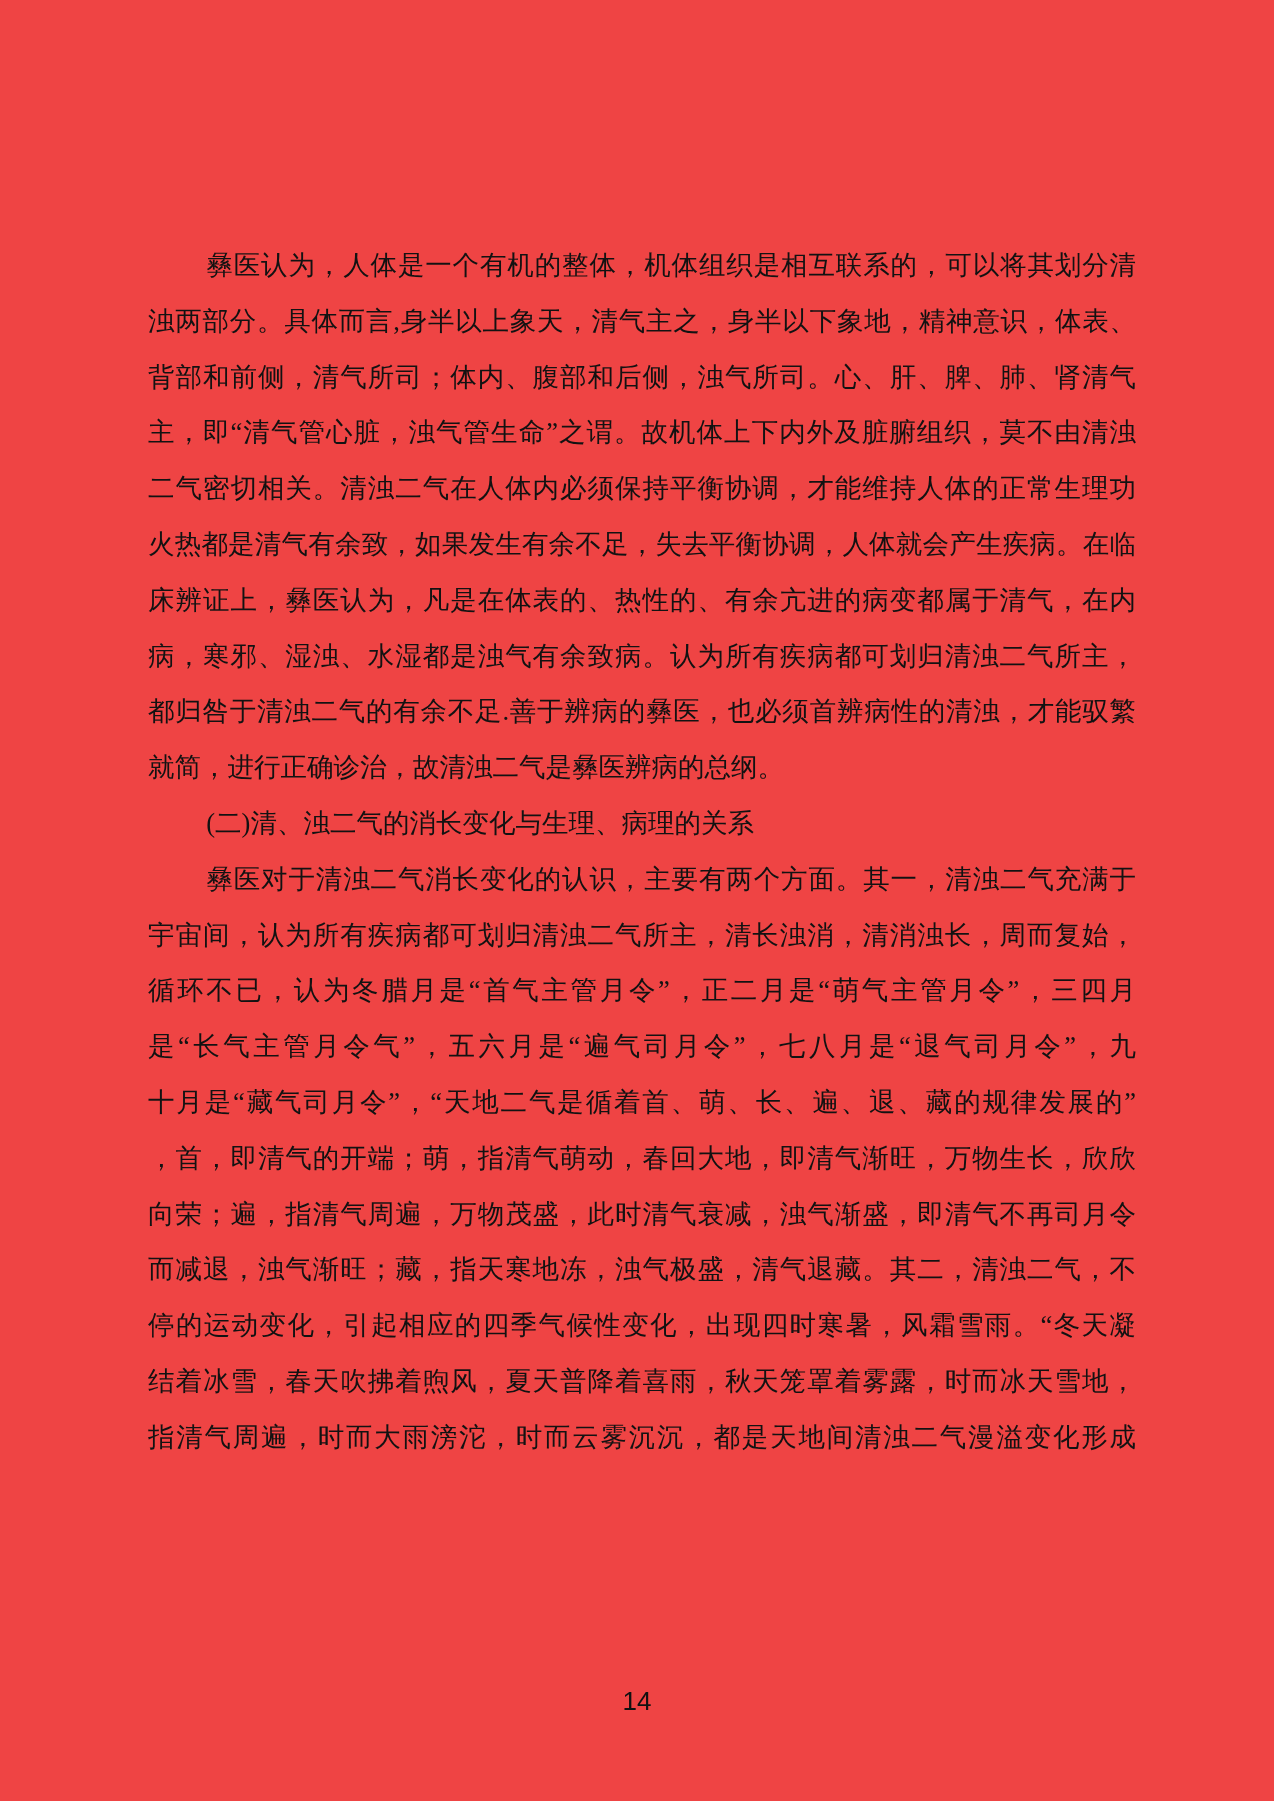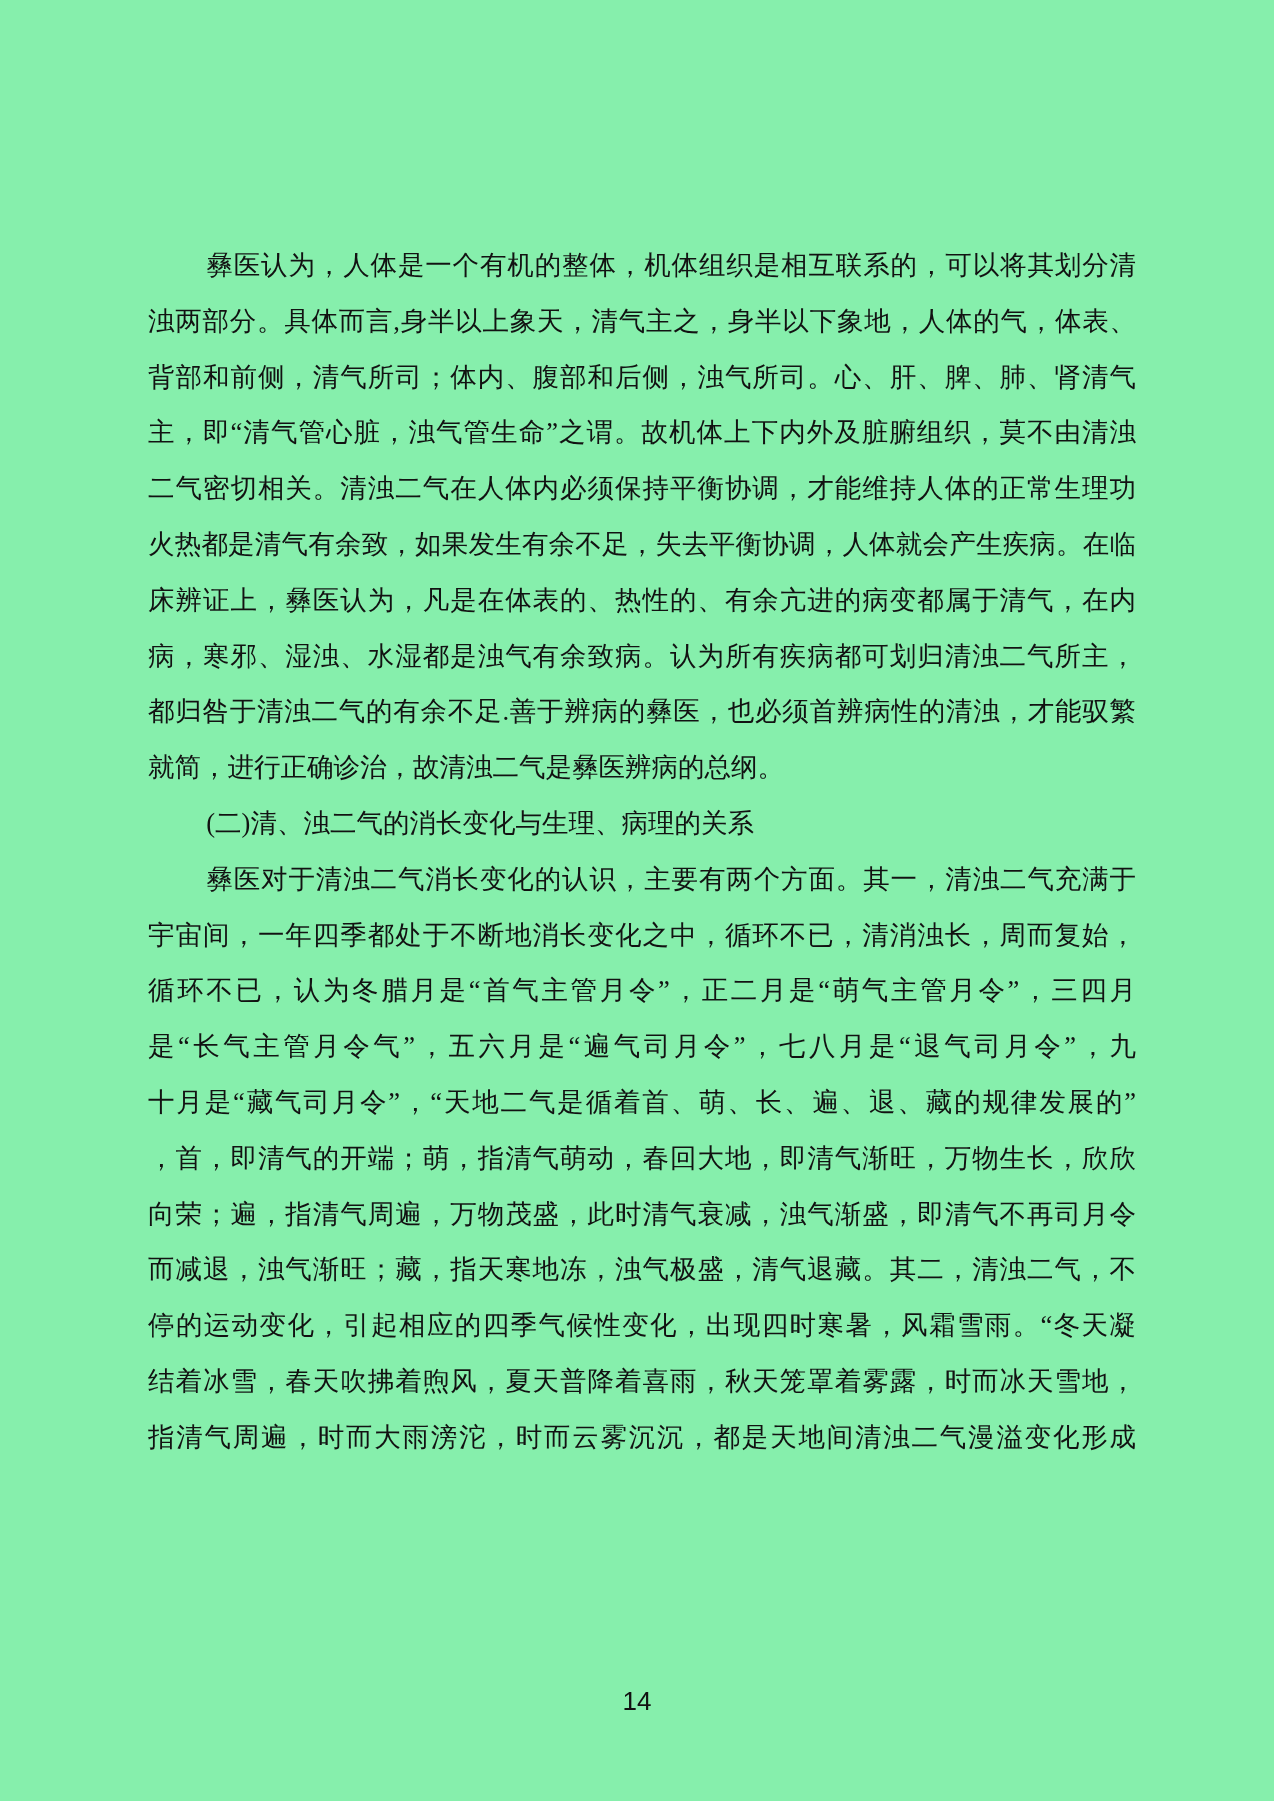--- a/index.html
+++ b/index.html
@@ -4,21 +4,21 @@
 <style>
   html, body {
     margin: 0;
     padding: 0;
     background: #ffffff;
   }
   .page {
     position: relative;
     width: 1274px;
     height: 1801px;
-    background: #86efac;
+    background: #ef4444;
     overflow: hidden;
     font-family: "Liberation Serif", "DejaVu Serif", serif;
     color: #121212;
   }
   .textblock {
     position: absolute;
     left: 148px;
     top: 238px;
     width: 988px;
   }
@@ -48,32 +48,32 @@
     font-size: 26px;
     color: #111111;
   }
 </style>
 </head>
 <body>
 
 <div class="page">
   <div class="textblock">
     <div class="line indent">彝医认为，人体是一个有机的整体，机体组织是相互联系的，可以将其划分清</div>
-    <div class="line">浊两部分。具体而言,身半以上象天，清气主之，身半以下象地，人体的气，体表、</div>
+    <div class="line">浊两部分。具体而言,身半以上象天，清气主之，身半以下象地，精神意识，体表、</div>
     <div class="line">背部和前侧，清气所司；体内、腹部和后侧，浊气所司。心、肝、脾、肺、肾清气</div>
     <div class="line">主，即“清气管心脏，浊气管生命”之谓。故机体上下内外及脏腑组织，莫不由清浊</div>
     <div class="line">二气密切相关。清浊二气在人体内必须保持平衡协调，才能维持人体的正常生理功</div>
     <div class="line">火热都是清气有余致，如果发生有余不足，失去平衡协调，人体就会产生疾病。在临</div>
     <div class="line">床辨证上，彝医认为，凡是在体表的、热性的、有余亢进的病变都属于清气，在内</div>
     <div class="line">病，寒邪、湿浊、水湿都是浊气有余致病。认为所有疾病都可划归清浊二气所主，</div>
     <div class="line">都归咎于清浊二气的有余不足.善于辨病的彝医，也必须首辨病性的清浊，才能驭繁</div>
     <div class="line nojust">就简，进行正确诊治，故清浊二气是彝医辨病的总纲。</div>
     <div class="line indent nojust">(二)清、浊二气的消长变化与生理、病理的关系</div>
     <div class="line indent">彝医对于清浊二气消长变化的认识，主要有两个方面。其一，清浊二气充满于</div>
-    <div class="line">宇宙间，一年四季都处于不断地消长变化之中，循环不已，清消浊长，周而复始，</div>
+    <div class="line">宇宙间，认为所有疾病都可划归清浊二气所主，清长浊消，清消浊长，周而复始，</div>
     <div class="line">循环不已，认为冬腊月是“首气主管月令”，正二月是“萌气主管月令”，三四月</div>
     <div class="line">是“长气主管月令气”，五六月是“遍气司月令”，七八月是“退气司月令”，九</div>
     <div class="line">十月是“藏气司月令”，“天地二气是循着首、萌、长、遍、退、藏的规律发展的”</div>
     <div class="line">，首，即清气的开端；萌，指清气萌动，春回大地，即清气渐旺，万物生长，欣欣</div>
     <div class="line">向荣；遍，指清气周遍，万物茂盛，此时清气衰减，浊气渐盛，即清气不再司月令</div>
     <div class="line">而减退，浊气渐旺；藏，指天寒地冻，浊气极盛，清气退藏。其二，清浊二气，不</div>
     <div class="line">停的运动变化，引起相应的四季气候性变化，出现四时寒暑，风霜雪雨。“冬天凝</div>
     <div class="line">结着冰雪，春天吹拂着煦风，夏天普降着喜雨，秋天笼罩着雾露，时而冰天雪地，</div>
     <div class="line">指清气周遍，时而大雨滂沱，时而云雾沉沉，都是天地间清浊二气漫溢变化形成</div>
   </div>

